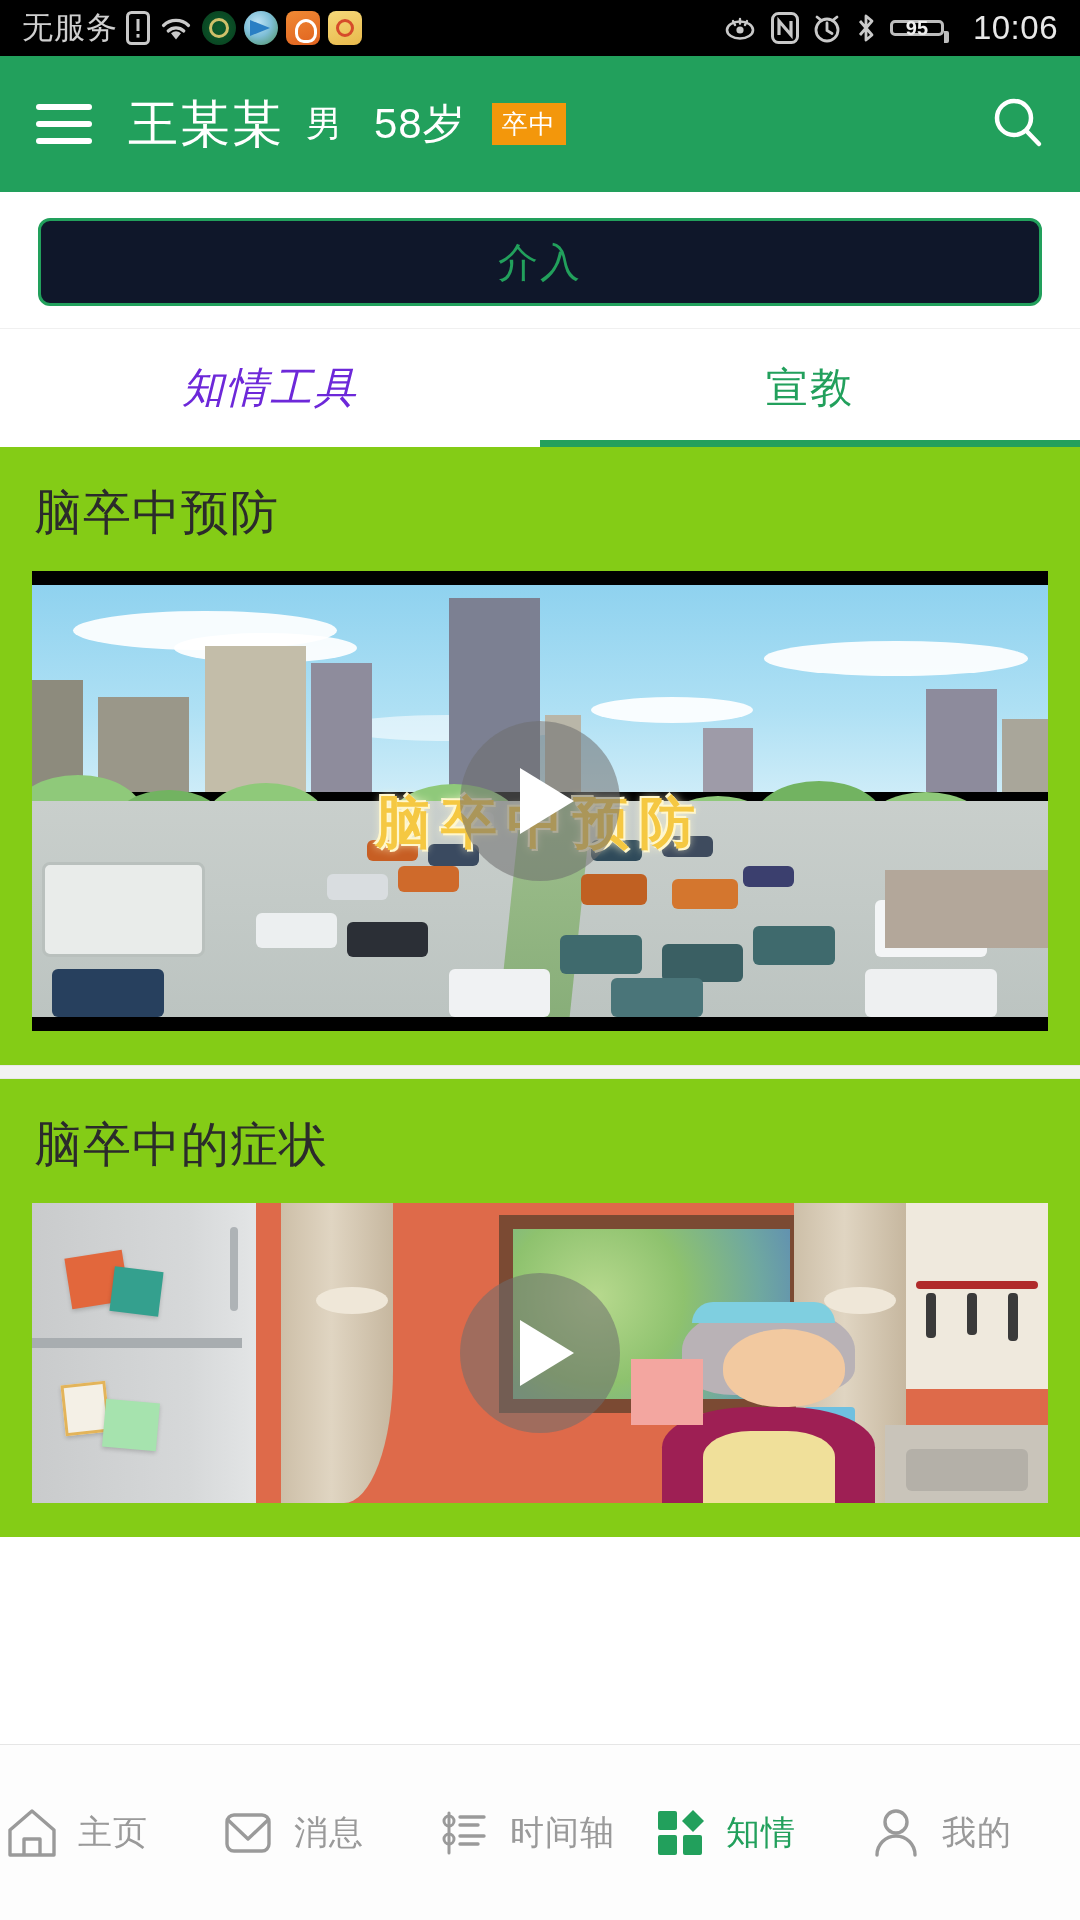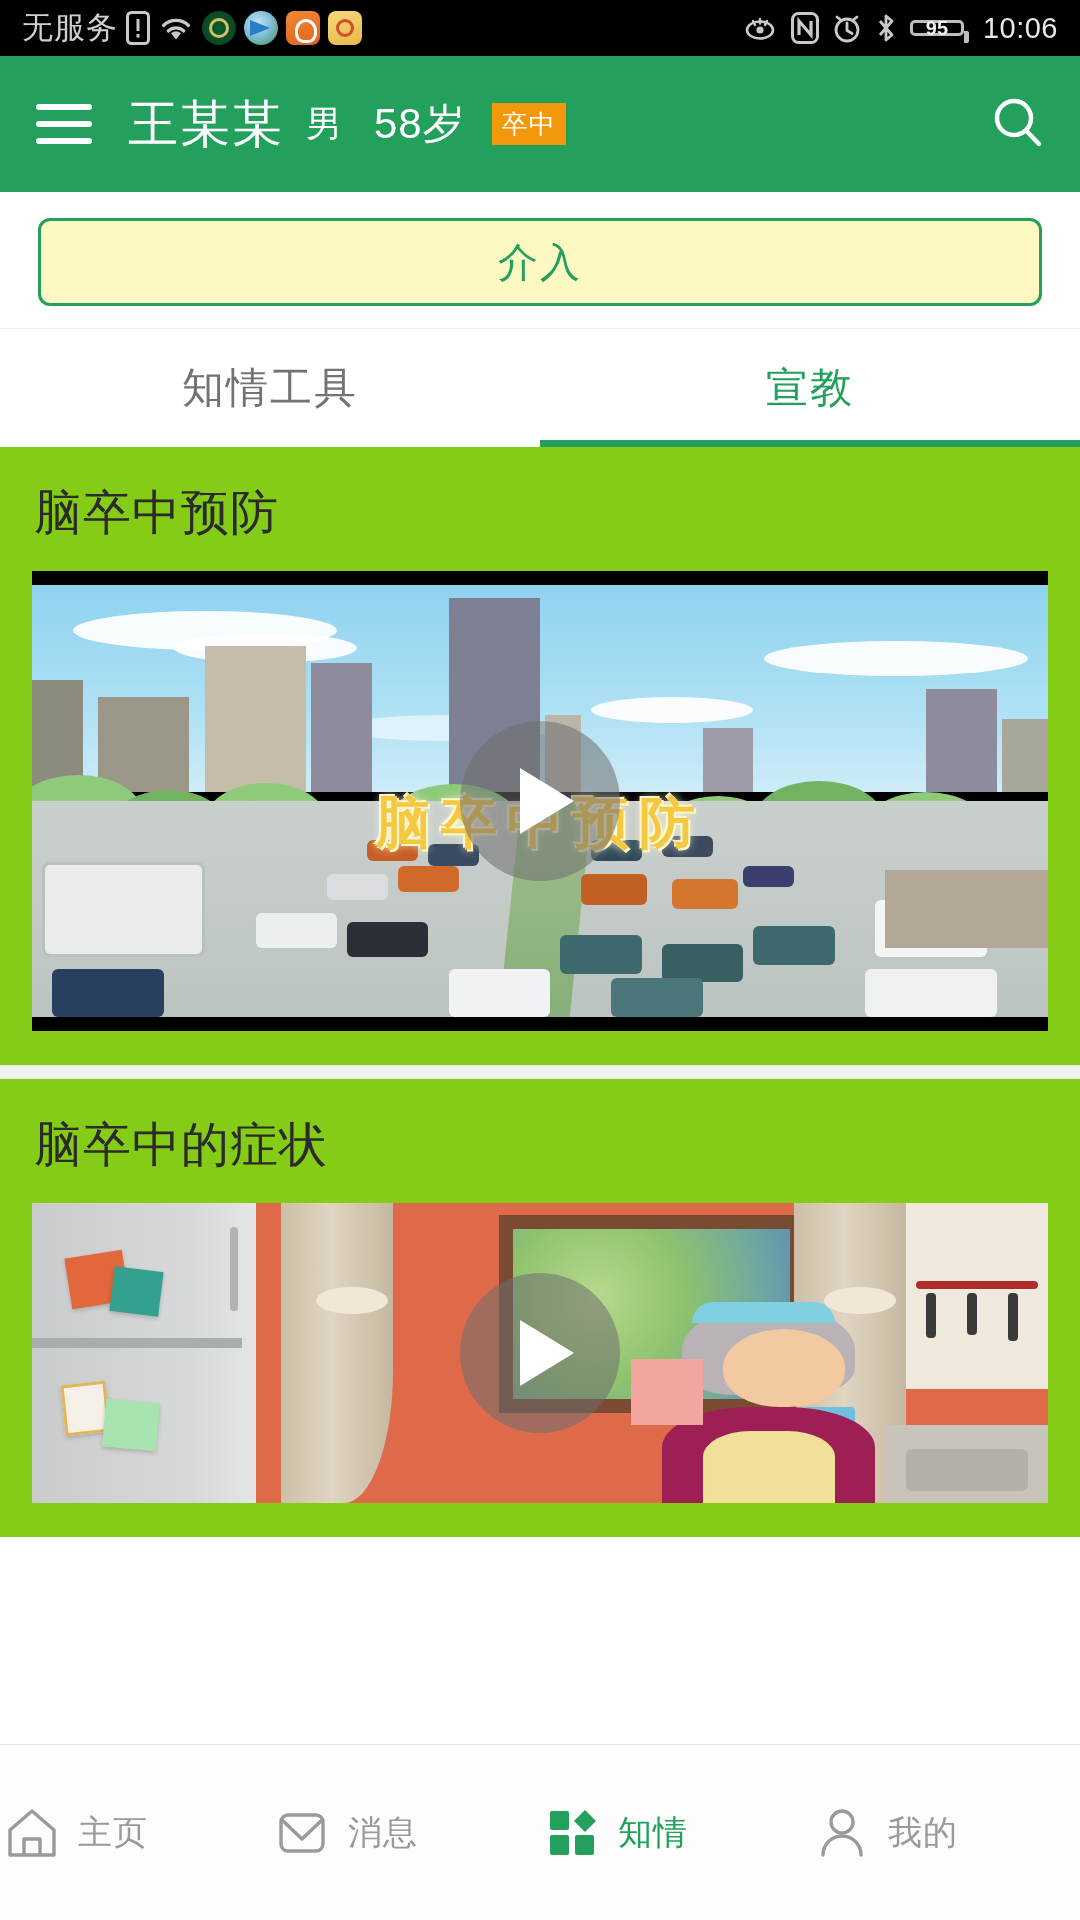--- a/index.html
+++ b/index.html
@@ -12,21 +12,21 @@
 
   
   .statusbar {
     height: 56px; background:#000; color:#c9c9c9;
     display:flex; align-items:center; justify-content:space-between;
     padding: 0 22px;
   }
   .sb-left { display:flex; align-items:center; gap:8px; }
   .sb-right { display:flex; align-items:center; gap:13px; }
   .sb-carrier { font-size: 31px; color:#cfcfcf; letter-spacing:1px; }
-  .sb-clock { font-size: 29px; color:#e8e8e8; margin-left:6px; letter-spacing:0.5px; }
+  .sb-clock { font-size: 33px; color:#e8e8e8; margin-left:16px; letter-spacing:0.5px; }
   .sb-ico { display:inline-flex; align-items:center; justify-content:center; }
   .appico { width:34px; height:34px; border-radius:8px; display:inline-block; }
   .appico.a1 { background: radial-gradient(circle at 50% 50%, #0d5c2e 0%, #0a4a24 60%, #083d1e 100%); border-radius:17px; position:relative; }
   .appico.a1::after{content:"";position:absolute;inset:7px;border:3px solid #cfc06a;border-radius:50%;}
   .appico.a2 { background: radial-gradient(circle at 40% 35%, #bfe3f5 0%, #7fbfd8 45%, #4b8e57 100%); border-radius:17px; position:relative; overflow:hidden;}
   .appico.a2::after{content:"";position:absolute;left:6px;top:9px;width:0;height:0;border-left:20px solid #2a7fc4;border-top:8px solid transparent;border-bottom:8px solid transparent;}
   .appico.a3 { background: linear-gradient(160deg,#f08a34 0%,#e0621f 100%); position:relative;}
   .appico.a3::after{content:"";position:absolute;left:9px;top:8px;width:16px;height:18px;border:3px solid #fff;border-radius:50% 50% 40% 40%;}
   .appico.a4 { background: linear-gradient(160deg,#f6d97a 0%,#e8b94b 100%); position:relative;}
   .appico.a4::after{content:"";position:absolute;inset:8px;border:3px solid #d64b2a;border-radius:50%;}
@@ -60,29 +60,29 @@
   .segrow {
     display:flex; gap:38px; padding: 26px 38px 22px 38px; background:#fff;
     border-bottom:1px solid #f0f0f0;
   }
   .seg {
     flex:1; height:88px; border-radius:12px;
     display:flex; align-items:center; justify-content:center;
     font-size:40px; letter-spacing:2px; cursor:pointer;
   }
   .seg.active { background:var(--green); color:#fff; border:2px solid var(--green); }
-  .seg.idle   { background:#fef9c3; color:var(--green); border:3px solid var(--green); }
+  .seg.idle   { background:#0f172a; color:var(--green); border:3px solid var(--green); }
 
   
   .tabs { display:flex; background:#fff; height:118px; position:relative; }
   .tab {
     flex:1; display:flex; align-items:center; justify-content:center;
     font-size:42px; letter-spacing:2px; cursor:pointer; position:relative;
   }
-  .tab.idle   { color:#737373; }
+  .tab.idle   { color:#6d28d9;font-style:italic; }
   .tab.active { color:var(--green); font-weight:normal; }
   .tab-underline {
     position:absolute; bottom:0; height:7px; background:var(--green);
     left:50%; right:0;
   }
 
   
   .content { background:#fff; }
   .section { background:#84cc16; padding: 34px 0 0 0; }
   .sec-title { font-size:48px; color:#2b2b2b; padding:0 34px 26px 34px; letter-spacing:1px; }
@@ -395,20 +395,31 @@
     </div>
     <div class="navitem">
       <span class="navicon">
         <svg width="60" height="60" viewBox="0 0 60 60">
             <rect x="9" y="12" width="42" height="36" rx="7" fill="none" stroke="#9a9a9a" stroke-width="3.4"></rect>
             <path d="M9 16l21 20 21-20" fill="none" stroke="#9a9a9a" stroke-width="3.4" stroke-linejoin="round"></path>
           </svg>
       </span>
       <span class="navlabel">消息</span>
     </div>
+    <div class="navitem">
+      <span class="navicon">
+        <svg width="60" height="60" viewBox="0 0 60 60">
+          <path d="M15 10v40" stroke="#9a9a9a" stroke-width="3" stroke-linecap="round"></path>
+          <circle cx="15" cy="18" r="5" fill="none" stroke="#9a9a9a" stroke-width="3"></circle>
+          <circle cx="15" cy="36" r="5" fill="none" stroke="#9a9a9a" stroke-width="3"></circle>
+          <path d="M26 14h24M26 22h18M26 33h24M26 41h18" stroke="#9a9a9a" stroke-width="3.4" stroke-linecap="round"></path>
+        </svg>
+      </span>
+      <span class="navlabel">时间轴</span>
+    </div>
     <div class="navitem active">
       <span class="navicon">
         <svg width="60" height="60" viewBox="0 0 60 60">
           <rect x="8" y="8" width="19" height="19" rx="2" fill="#22a05c"></rect>
           <path d="M43 7l11 11-11 11-11-11z" fill="#22a05c"></path>
           <rect x="8" y="32" width="19" height="20" rx="2" fill="#22a05c"></rect>
           <rect x="33" y="32" width="19" height="20" rx="2" fill="#22a05c"></rect>
         </svg>
       </span>
       <span class="navlabel">知情</span>

